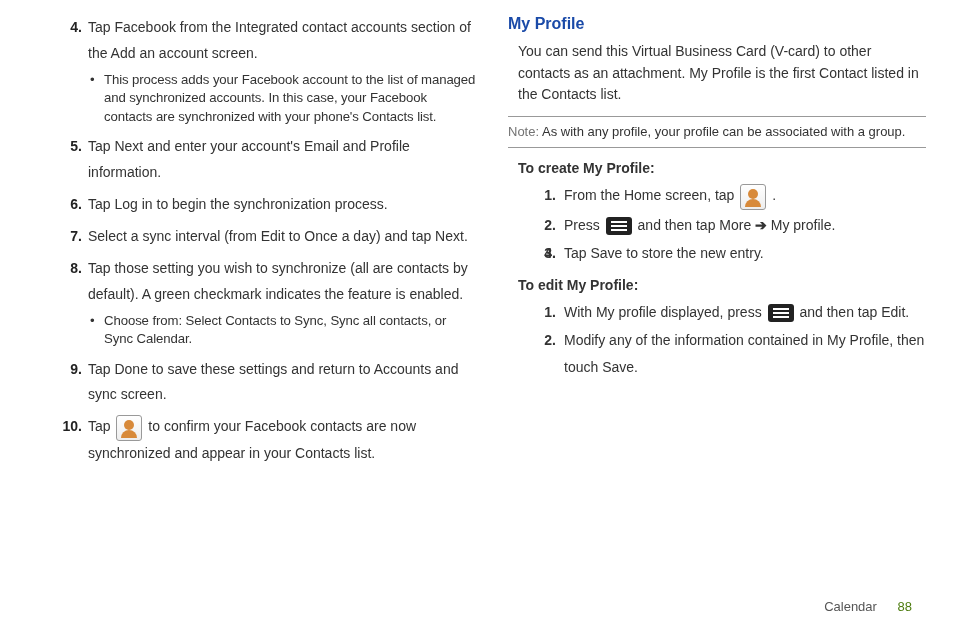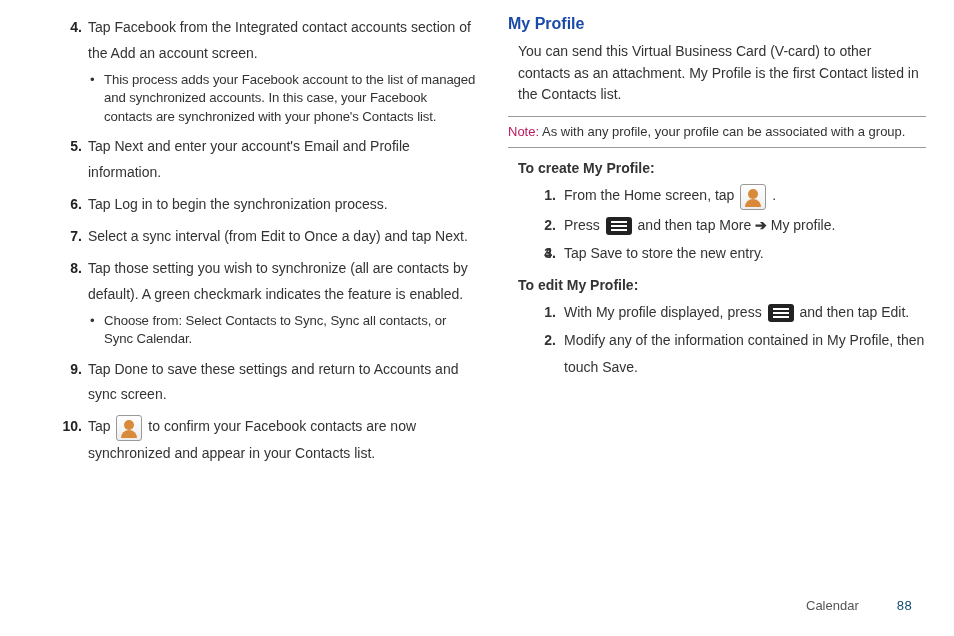--- a/index.html
+++ b/index.html
@@ -64,21 +64,21 @@
   }
   .para { line-height: 1.55; margin: 0 0 10px 0; padding-left: 10px;}
   .note-row {
     border-top: 1px solid #999;
     border-bottom: 1px solid #999;
     padding: 6px 0;
     margin: 8px 0 12px 0;
     font-size: 13px;
     line-height: 1.4;
   }
-  .note-row b { color: #be185d; }
+  .note-row b { color: #737373; }
   .subhead { font-weight: bold; margin: 8px 0 6px 0; padding-left: 10px;}
   ol.sub { list-style: none; padding: 0 0 0 28px; margin: 0 0 10px 0;}
   ol.sub > li {
     position: relative;
     padding-left: 28px;
     line-height: 1.9;
     margin-bottom: 2px;
   }
   ol.sub > li .num {
     position: absolute;
@@ -131,21 +131,21 @@
     box-shadow: 0 4px 0 #fff, 0 8px 0 #fff;
   }
   .arrow { font-weight: bold; }
   .footer {
     position: absolute;
     bottom: 22px;
     right: 42px;
     font-size: 13px;
     color: #555;
   }
-  .footer .pn { margin-left: 34px; color: #0c4a6e; font-family: Liberation Mono, monospace;}
+  .footer .pn { margin-left: 17px; color: #4d7c0f;}
 </style>
 </head>
 <body>
 
 <div class="page">
 
   <div class="col col-left">
     <ol class="main">
 
       <li>

